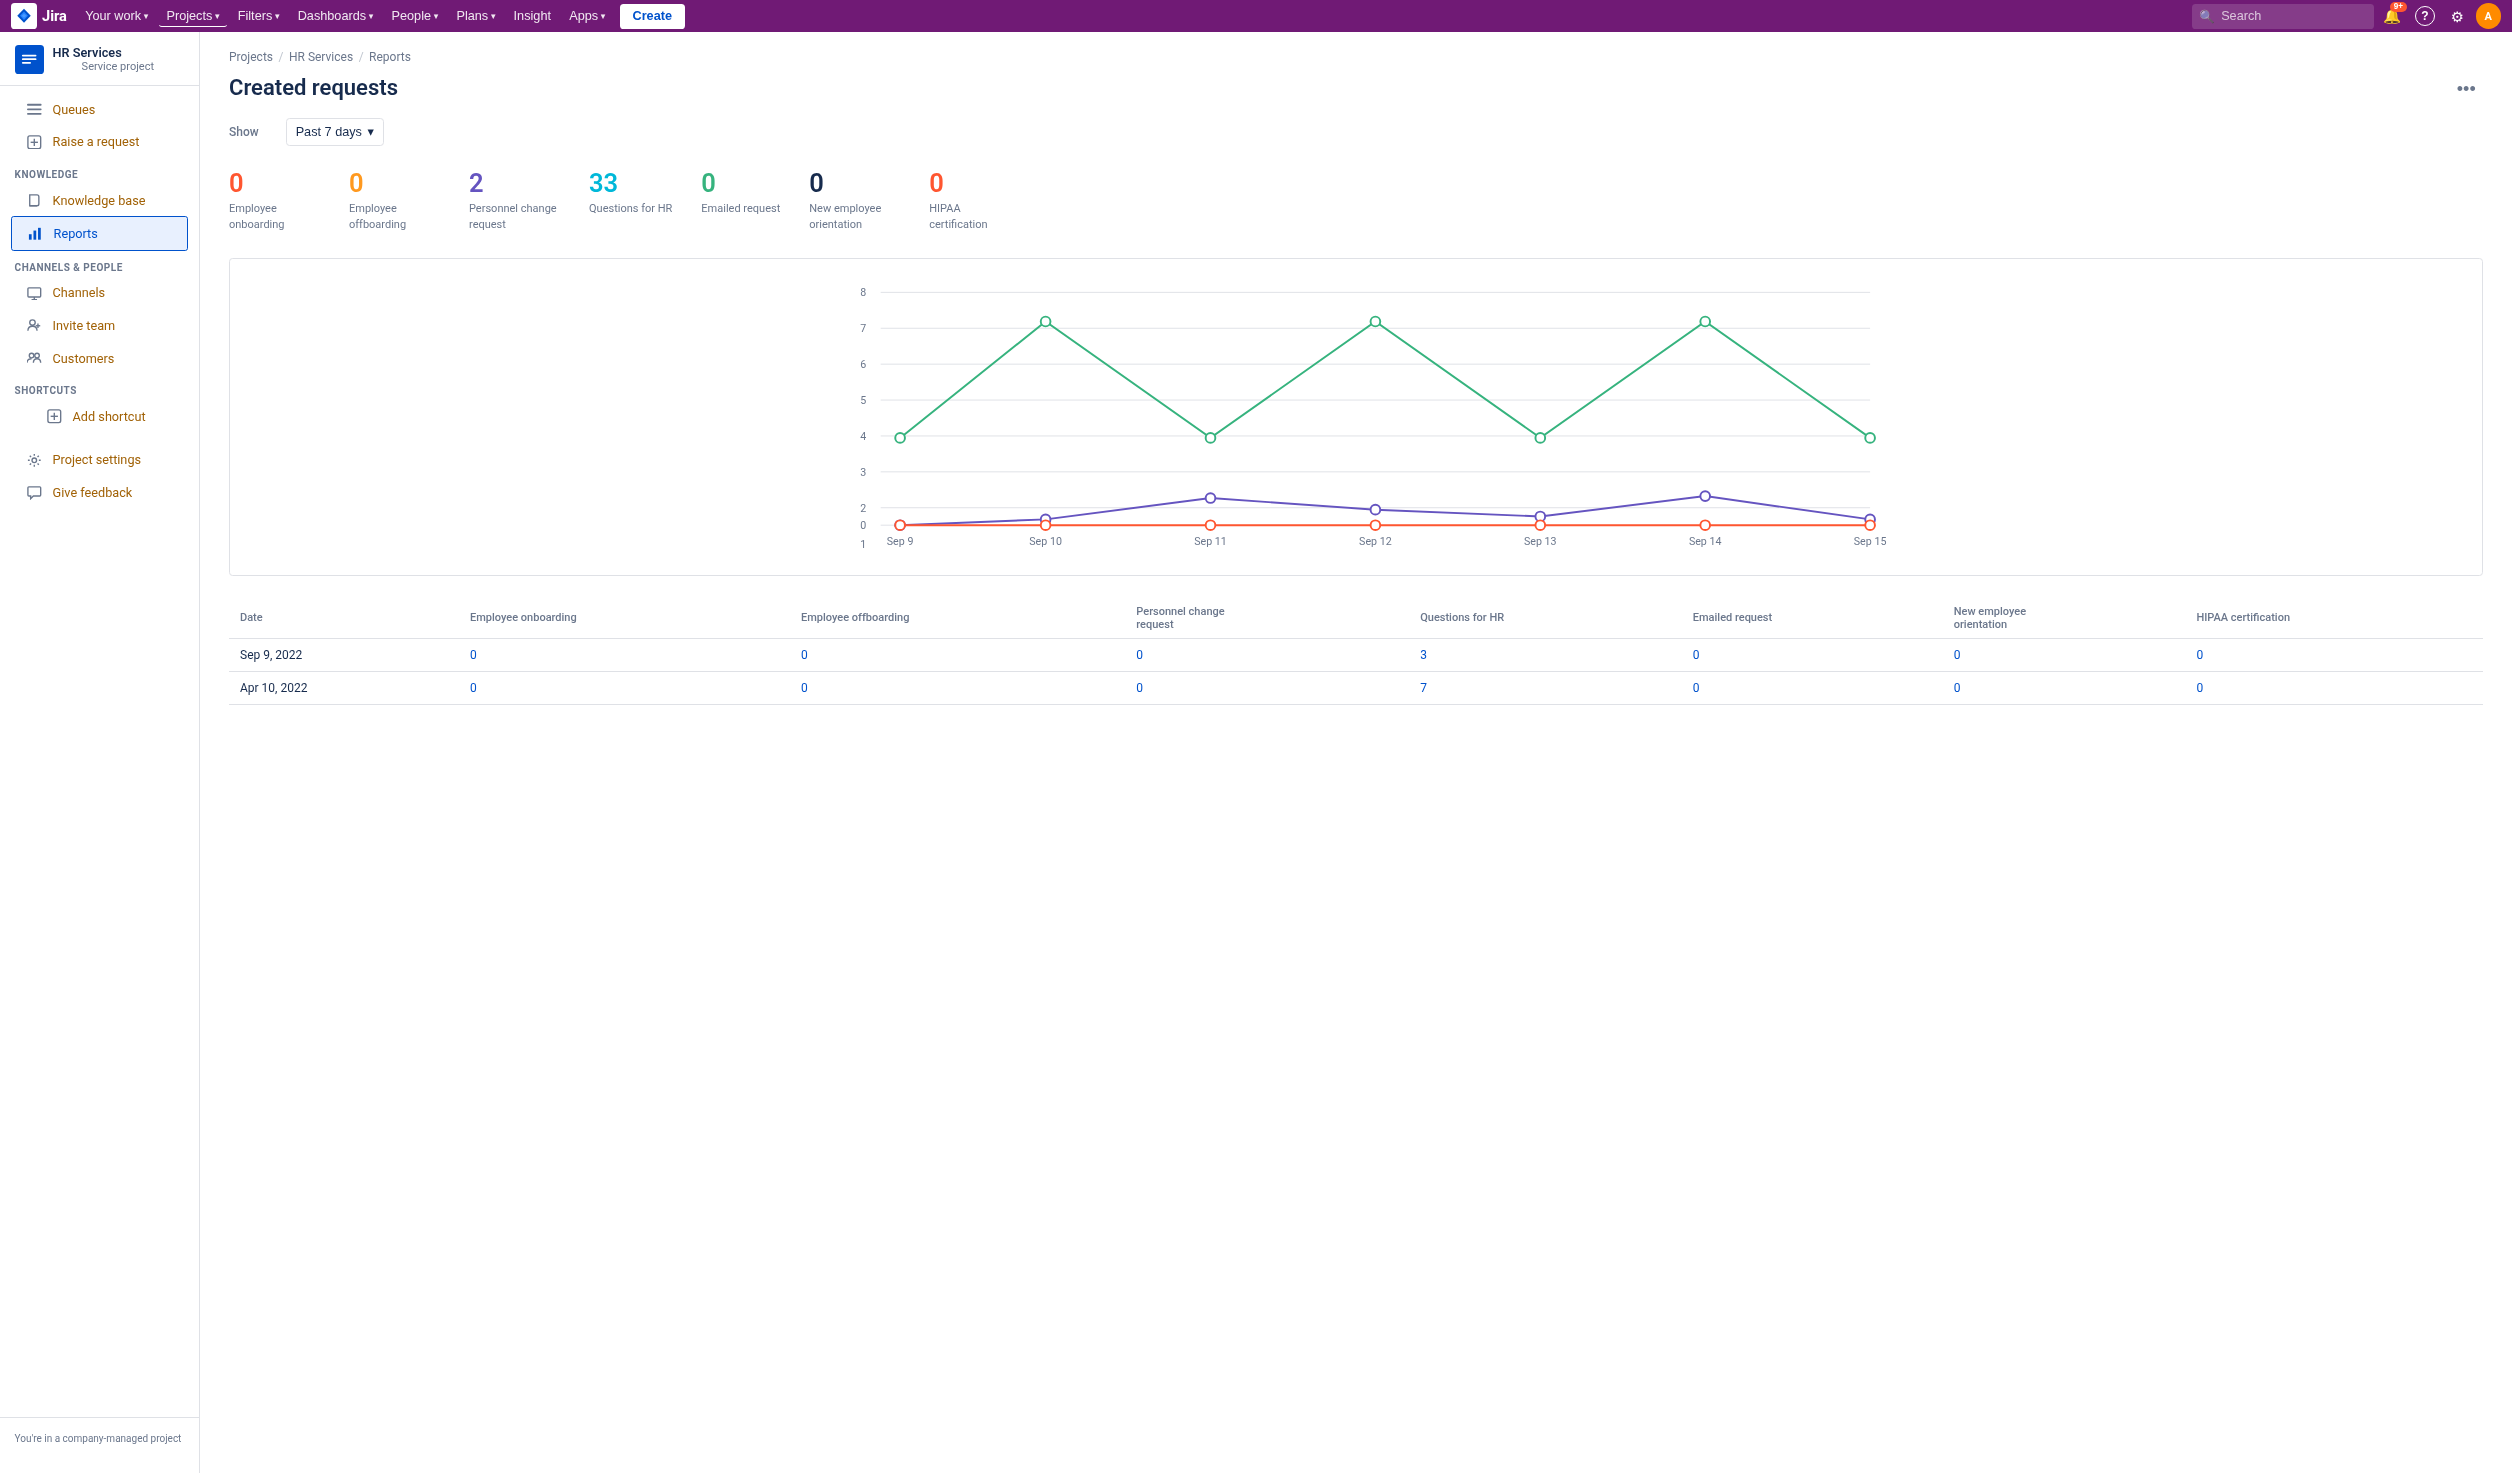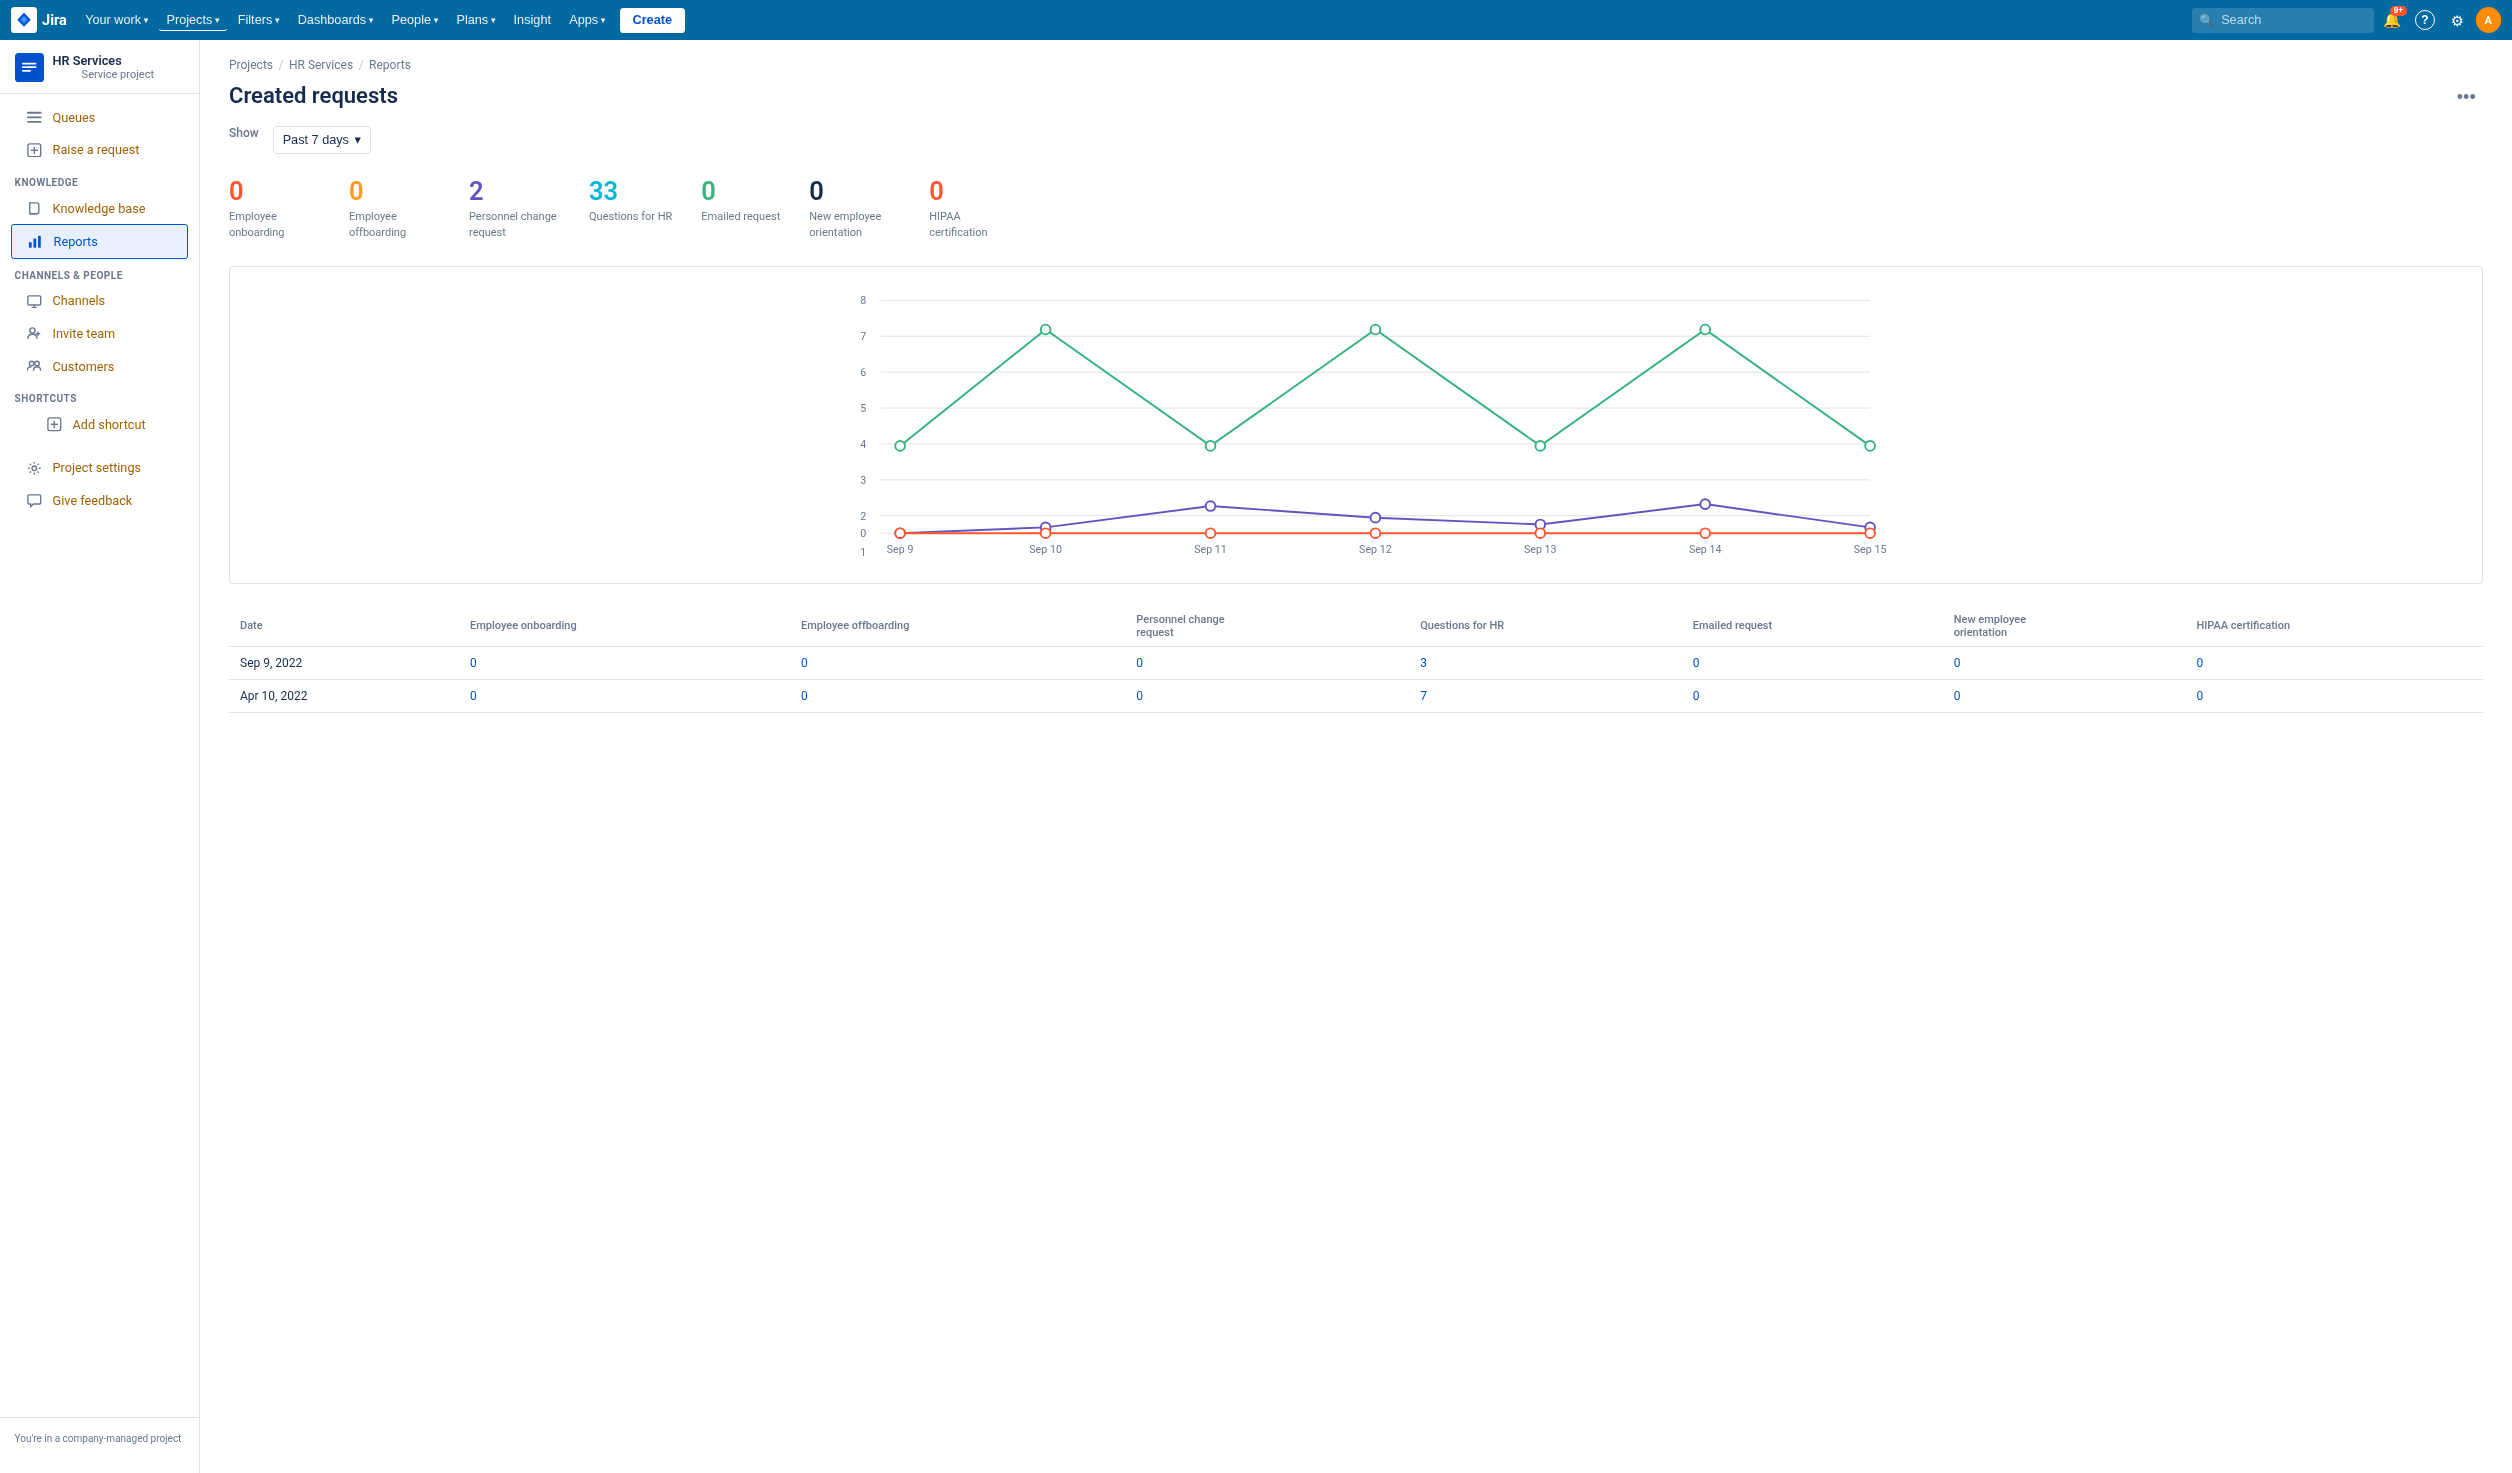--- a/index.html
+++ b/index.html
@@ -1,20 +1,20 @@
 <!DOCTYPE html>
 <html style="font-size:14.6px"><head>
   <meta charset="utf-8">
   <style>
     * { box-sizing: border-box; margin: 0; padding: 0; }
     body { font-family: -apple-system, BlinkMacSystemFont, 'Segoe UI', Roboto, sans-serif; font-size: 12.7px; background: #fff; color: #172B4D; display: flex; flex-direction: column; height: 100vh; overflow: hidden; }
 
     
     .topnav {
-      display: flex; align-items: center; height: 40px; background: #0369a1; padding: 0 11px; gap: 3.6px; flex-shrink: 0; color: #fff;
+      display: flex; align-items: center; height: 32px; background: #701a75; padding: 0 11px; gap: 3.6px; flex-shrink: 0; color: #fff;
     }
     .topnav-logo { display: flex; align-items: center; gap: 5.5px; margin-right: 7.3px; }
     .topnav-logo-icon { width: 25.5px; height: 25.5px; background: #fff; border-radius: 3.6px; display: flex; align-items: center; justify-content: center; }
     .topnav-logo-icon svg { width: 18px; height: 18px; }
     .topnav-logo-text { font-size: 14.6px; font-weight: 700; color: #fff; }
     .topnav-btn {
       background: transparent; border: none; color: rgba(255,255,255,0.9); font-size: 12.7px; padding: 3.6px 7.3px; border-radius: 2.7px; cursor: pointer; display: flex; align-items: center; gap: 2.7px; white-space: nowrap;
     }
     .topnav-active { border-bottom: 1.8px solid #fff; }
     .topnav-chevron { font-size: 9px; }
@@ -61,21 +61,21 @@
     
     .main-content { flex: 1; overflow-y: auto; padding: 18px 29px; background: #fff; }
     .breadcrumb { display: flex; align-items: center; gap: 5.5px; font-size: 12px; color: #6B778C; margin-bottom: 11px; }
     .breadcrumb a { color: #6B778C; text-decoration: none; }
     .breadcrumb-sep { color: #C1C7D0; }
     .page-header { display: flex; align-items: flex-start; justify-content: space-between; margin-bottom: 14.6px; }
     .page-title { font-size: 22px; font-weight: 600; color: #172B4D; }
     .more-btn { background: none; border: none; cursor: pointer; font-size: 18px; color: #6B778C; padding: 3.6px 7.3px; border-radius: 2.7px; }
 
     
-    .show-filter { display: flex; gap: 14px; margin-bottom: 22px; }
+    .show-filter { display: flex; align-items: center; gap: 27px; margin-bottom: 22px; }
     .show-label { font-size: 12px; color: #6B778C; font-weight: 500; }
     .dropdown-btn {
       background: #fff; border: 0.9px solid #DFE1E6; border-radius: 3.6px; padding: 5.5px 9px; font-size: 12.7px; color: #172B4D; cursor: pointer; display: flex; align-items: center; gap: 5.5px;
     }
 
     
     .metrics-row { display: flex; gap: 29px; margin-bottom: 25.5px; flex-wrap: wrap; }
     .metric-item { display: flex; flex-direction: column; gap: 3.6px; }
     .metric-value { font-size: 25.5px; font-weight: 600; }
     .metric-label { font-size: 11px; color: #6B778C; max-width: 91px; line-height: 1.4; }

